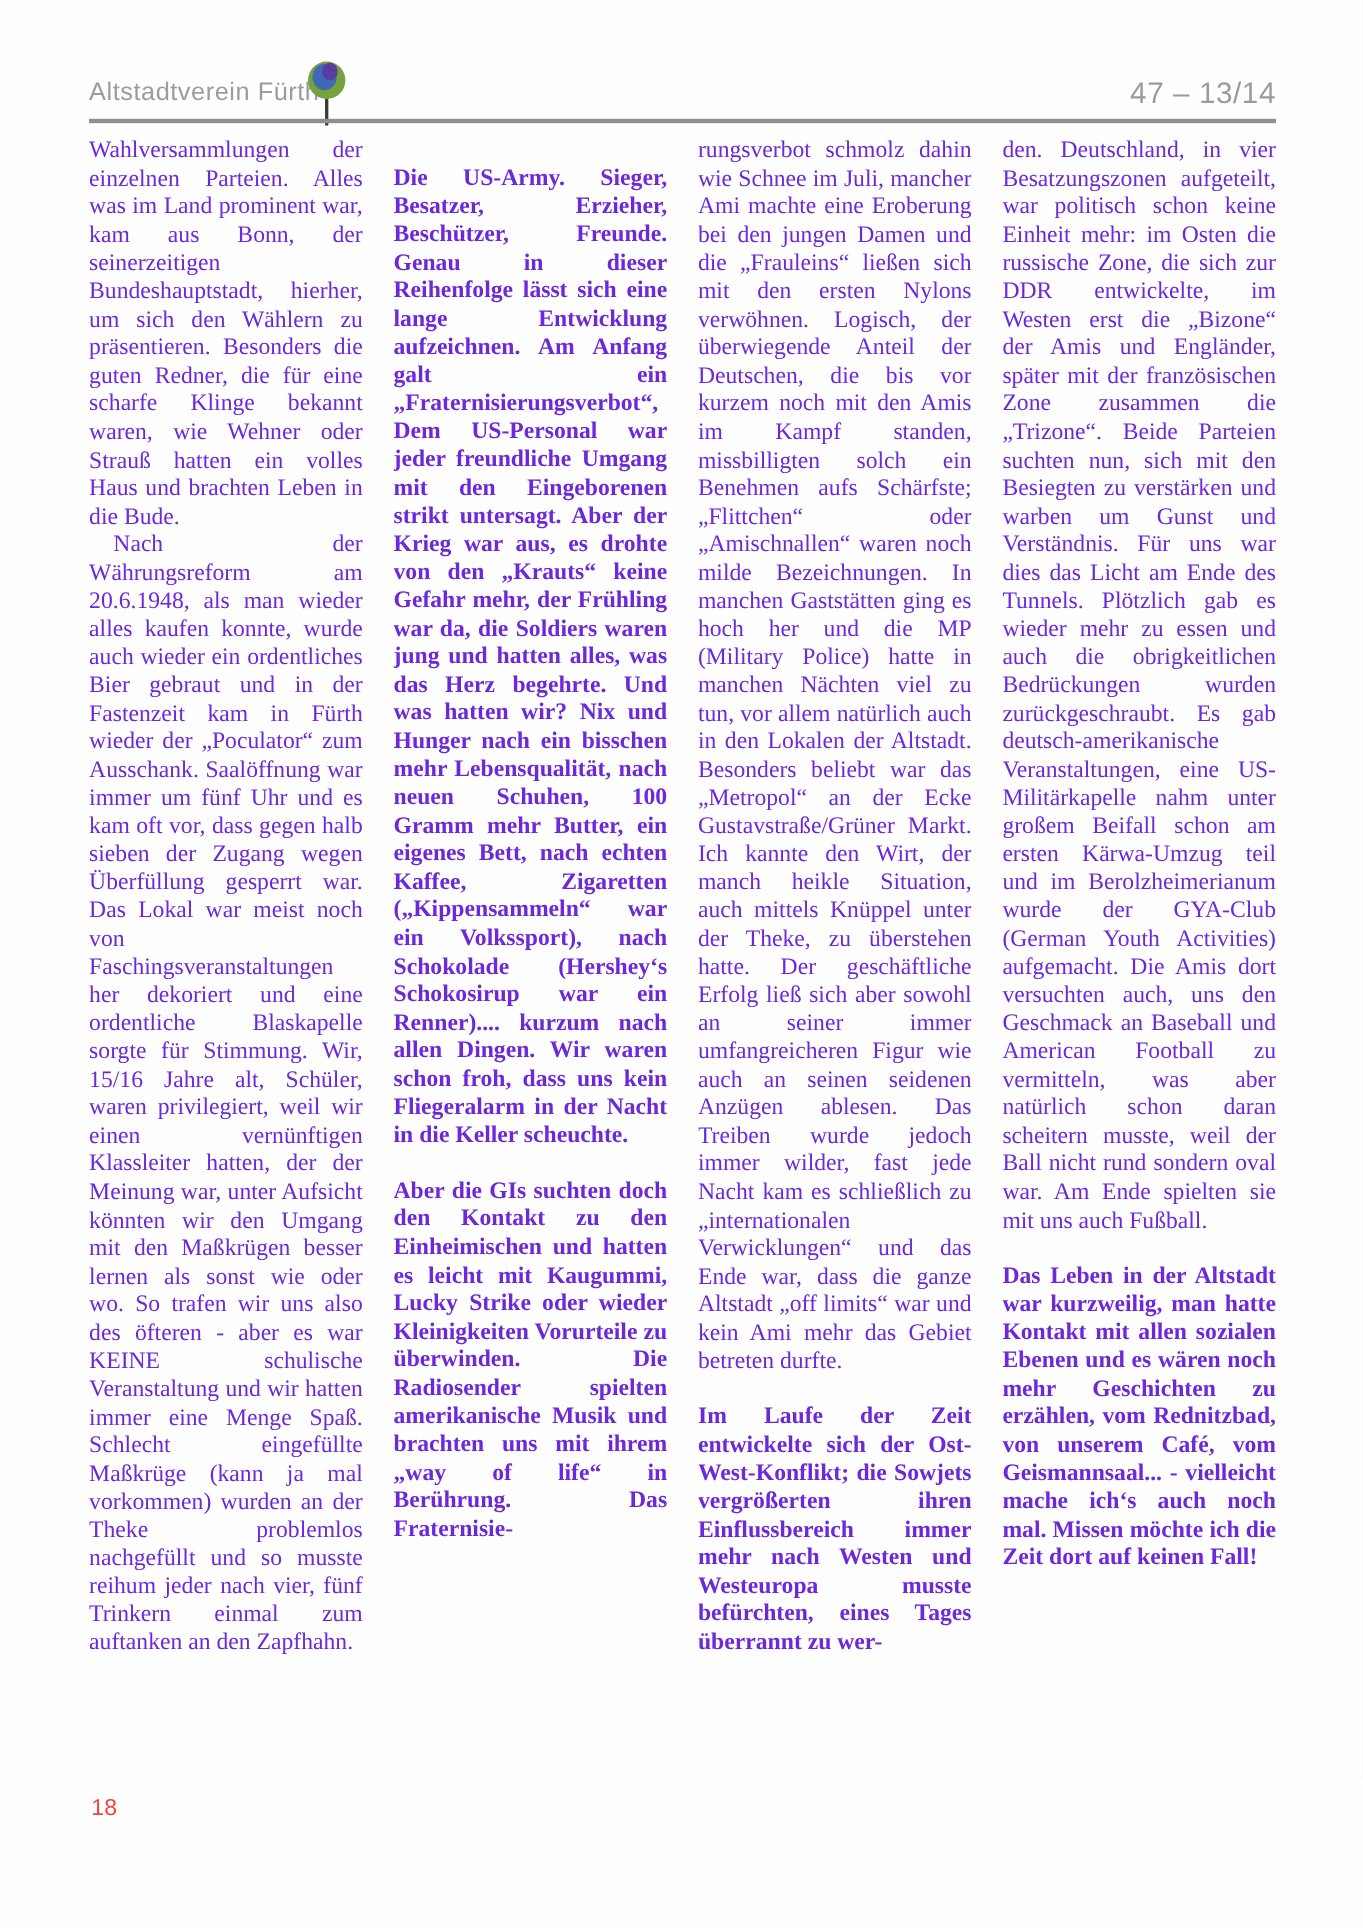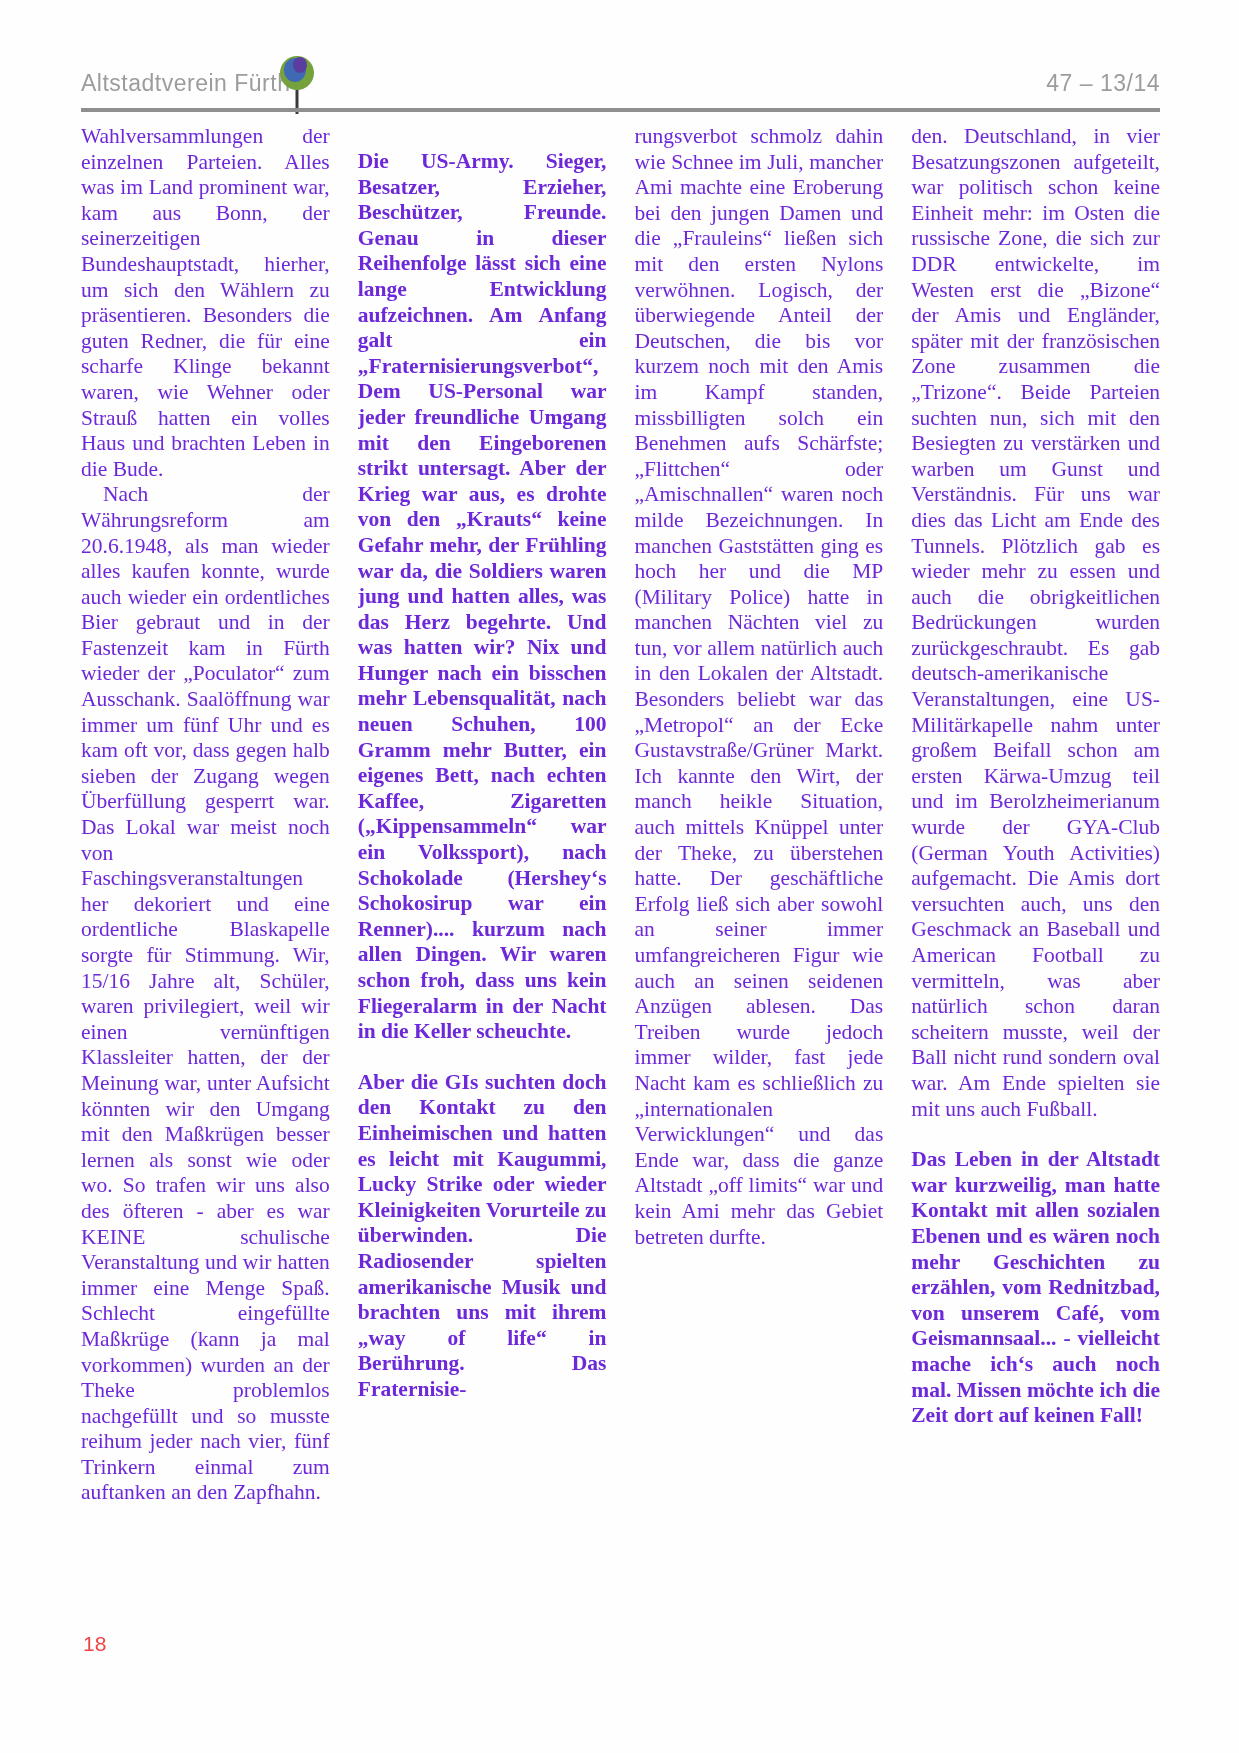--- a/index.html
+++ b/index.html
@@ -14,21 +14,21 @@
   
   .hdr-brand{
     position:absolute;left:81px;top:72px;
     font-family:"Liberation Sans", sans-serif;
     font-size:23px;line-height:1;
     color:#9c9c9c;letter-spacing:.5px;
   }
   .hdr-issue{
     position:absolute;right:79px;top:72px;
     font-family:"Liberation Sans", sans-serif;
-    font-size:23px;line-height:1;
+    font-size:27px;line-height:1;
     color:#9c9c9c;letter-spacing:.5px;
   }
   .hdr-rule{
     position:absolute;left:81px;top:108px;
     width:1079px;height:4px;background:#8f8f8f;
   }
   .logo{position:absolute;left:276px;top:52px;}
   
   .columns{
     position:absolute;left:81px;top:124px;
@@ -75,20 +75,21 @@
     <div class="col">
       <p class="para">Wahlversammlungen der einzelnen Parteien. Alles was im Land prominent war, kam aus Bonn, der seinerzeitigen Bundeshauptstadt, hierher, um sich den Wählern zu präsentieren. Besonders die guten Redner, die für eine scharfe Klinge bekannt waren, wie Wehner oder Strauß hatten ein volles Haus und brachten Leben in die Bude.</p>
       <p class="para indent">Nach der Währungsreform am 20.6.1948, als man wieder alles kaufen konnte, wurde auch wieder ein ordentliches Bier gebraut und in der Fastenzeit kam in Fürth wieder der „Poculator“ zum Ausschank. Saalöffnung war immer um fünf Uhr und es kam oft vor, dass gegen halb sieben der Zugang wegen Überfüllung gesperrt war. Das Lokal war meist noch von Faschingsveranstaltungen her dekoriert und eine ordentliche Blaskapelle sorgte für Stimmung. Wir, 15/16 Jahre alt, Schüler, waren privilegiert, weil wir einen vernünftigen Klassleiter hatten, der der Meinung war, unter Aufsicht könnten wir den Umgang mit den Maßkrügen besser lernen als sonst wie oder wo. So trafen wir uns also des öfteren - aber es war KEINE schulische Veranstaltung und wir hatten immer eine Menge Spaß. Schlecht eingefüllte Maßkrüge (kann ja mal vorkommen) wurden an der Theke problemlos nachgefüllt und so musste reihum jeder nach vier, fünf Trinkern einmal zum auftanken an den Zapfhahn.</p>
     </div>
     <div class="col">
       <p class="para gap">Die US-Army. Sieger, Besatzer, Erzieher, Beschützer, Freunde. Genau in dieser Reihenfolge lässt sich eine lange Entwicklung aufzeichnen. Am Anfang galt ein „Fraternisierungsverbot“, Dem US-Personal war jeder freundliche Umgang mit den Eingeborenen strikt untersagt. Aber der Krieg war aus, es drohte von den „Krauts“ keine Gefahr mehr, der Frühling war da, die Soldiers waren jung und hatten alles, was das Herz begehrte. Und was hatten wir? Nix und Hunger nach ein bisschen mehr Lebensqualität, nach neuen Schuhen, 100 Gramm mehr Butter, ein eigenes Bett, nach echten Kaffee, Zigaretten („Kippensammeln“ war ein Volkssport), nach Schokolade (Hershey‘s Schokosirup war ein Renner).... kurzum nach allen Dingen. Wir waren schon froh, dass uns kein Fliegeralarm in der Nacht in die Keller scheuchte.</p>
       <p class="para gap">Aber die GIs suchten doch den Kontakt zu den Einheimischen und hatten es leicht mit Kaugummi, Lucky Strike oder wieder Kleinigkeiten Vorurteile zu überwinden. Die Radiosender spielten amerikanische Musik und brachten uns mit ihrem „way of life“ in Berührung. Das Fraternisie-</p>
     </div>
     <div class="col">
       <p class="para">rungsverbot schmolz dahin wie Schnee im Juli, mancher Ami machte eine Eroberung bei den jungen Damen und die „Frauleins“ ließen sich mit den ersten Nylons verwöhnen. Logisch, der überwiegende Anteil der Deutschen, die bis vor kurzem noch mit den Amis im Kampf standen, missbilligten solch ein Benehmen aufs Schärfste; „Flittchen“ oder „Amischnallen“ waren noch milde Bezeichnungen. In manchen Gaststätten ging es hoch her und die MP (Military Police) hatte in manchen Nächten viel zu tun, vor allem natürlich auch in den Lokalen der Altstadt. Besonders beliebt war das „Metropol“ an der Ecke Gustavstraße/Grüner Markt. Ich kannte den Wirt, der manch heikle Situation, auch mittels Knüppel unter der Theke, zu überstehen hatte. Der geschäftliche Erfolg ließ sich aber sowohl an seiner immer umfangreicheren Figur wie auch an seinen seidenen Anzügen ablesen. Das Treiben wurde jedoch immer wilder, fast jede Nacht kam es schließlich zu „internationalen Verwicklungen“ und das Ende war, dass die ganze Altstadt „off limits“ war und kein Ami mehr das Gebiet betreten durfte.</p>
+      <p class="para gap">Im Laufe der Zeit entwickelte sich der Ost-West-Konflikt; die Sowjets vergrößerten ihren Einflussbereich immer mehr nach Westen und Westeuropa musste befürchten, eines Tages überrannt zu wer-</p>
     </div>
     <div class="col">
       <p class="para">den. Deutschland, in vier Besatzungszonen aufgeteilt, war politisch schon keine Einheit mehr: im Osten die russische Zone, die sich zur DDR entwickelte, im Westen erst die „Bizone“ der Amis und Engländer, später mit der französischen Zone zusammen die „Trizone“. Beide Parteien suchten nun, sich mit den Besiegten zu verstärken und warben um Gunst und Verständnis. Für uns war dies das Licht am Ende des Tunnels. Plötzlich gab es wieder mehr zu essen und auch die obrigkeitlichen Bedrückungen wurden zurückgeschraubt. Es gab deutsch-amerikanische Veranstaltungen, eine US-Militärkapelle nahm unter großem Beifall schon am ersten Kärwa-Umzug teil und im Berolzheimerianum wurde der GYA-Club (German Youth Activities) aufgemacht. Die Amis dort versuchten auch, uns den Geschmack an Baseball und American Football zu vermitteln, was aber natürlich schon daran scheitern musste, weil der Ball nicht rund sondern oval war. Am Ende spielten sie mit uns auch Fußball.</p>
       <p class="para gap">Das Leben in der Altstadt war kurzweilig, man hatte Kontakt mit allen sozialen Ebenen und es wären noch mehr Geschichten zu erzählen, vom Rednitzbad, von unserem Café, vom Geismannsaal... - vielleicht mache ich‘s auch noch mal. Missen möchte ich die Zeit dort auf keinen Fall!</p>
     </div>
   </main>
 
   <footer>
     <span class="pagenum">18</span>
   </footer>

